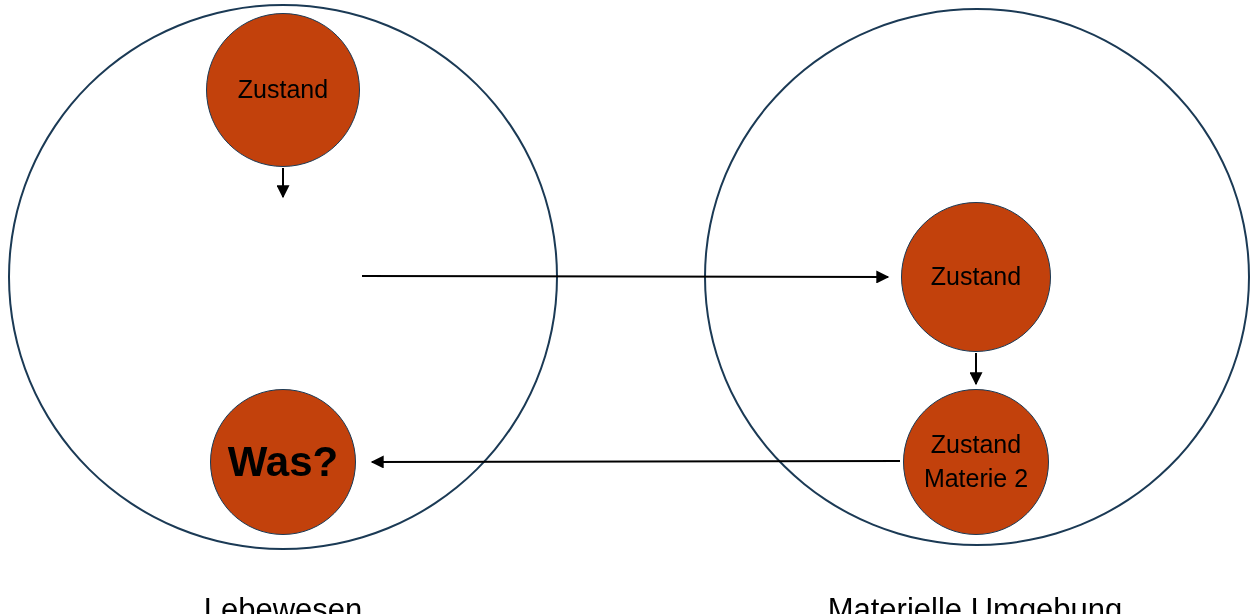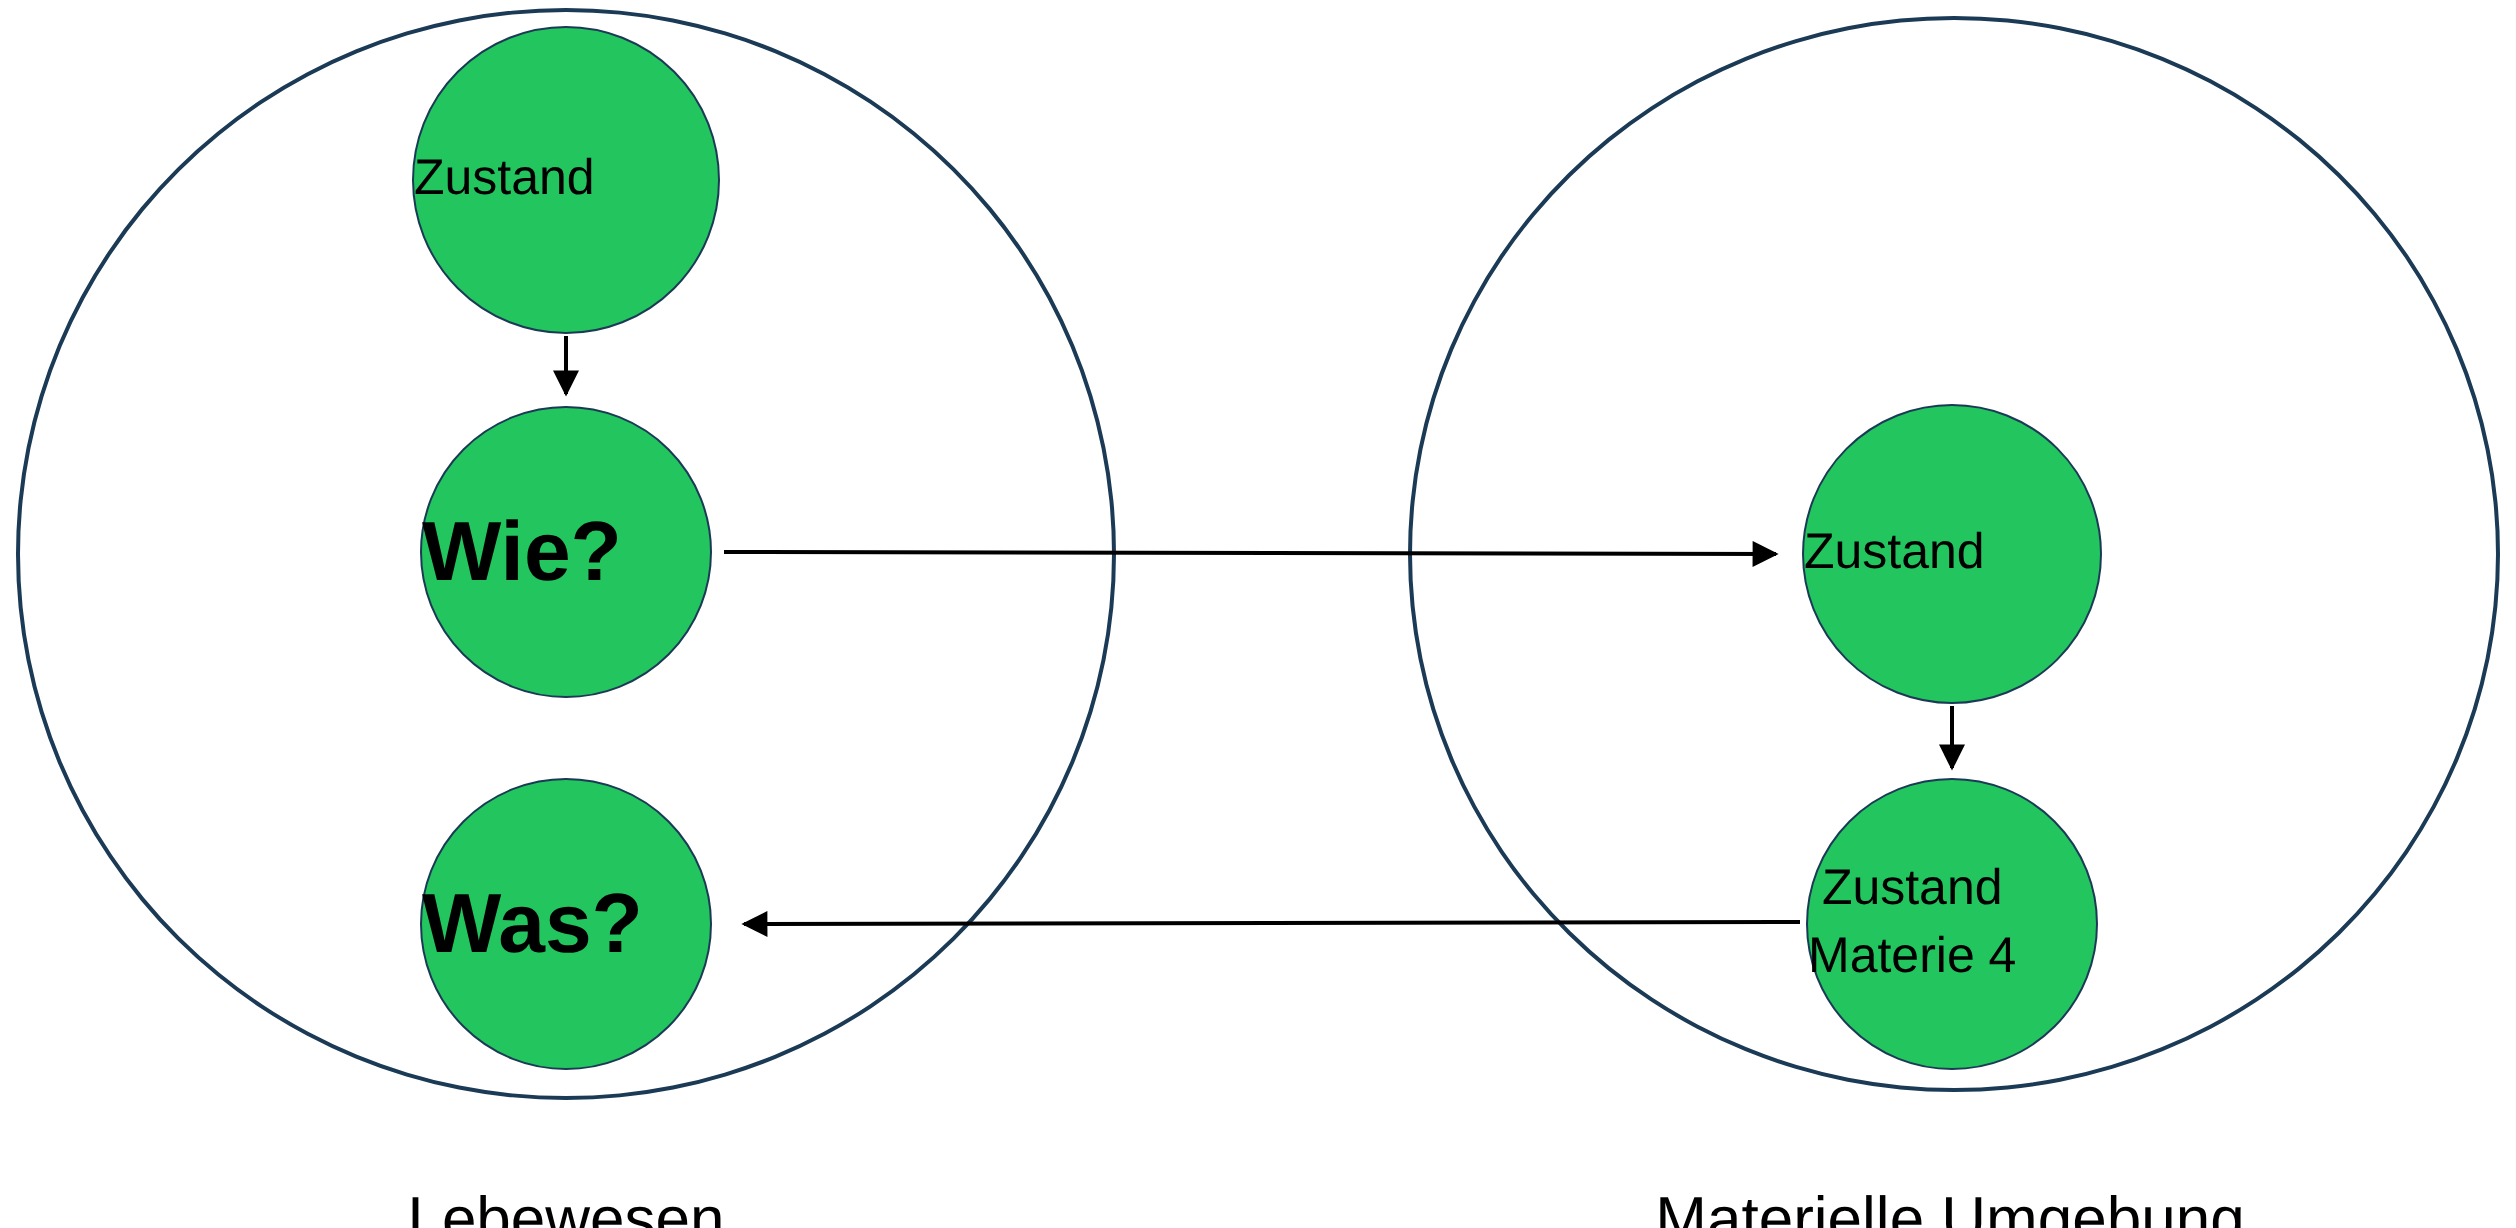--- a/index.html
+++ b/index.html
@@ -27,23 +27,24 @@
     left: 0;
     top: 0;
     width: 1258px;
     height: 614px;
   }
   .node-circle {
     position: absolute;
     border: 1.5px solid #1b3a55;
     border-radius: 50%;
     box-sizing: border-box;
-    background: #22c55e;
+    background: #c2410c;
     display: flex;
     align-items: center;
+    justify-content: center;
   }
   .node-text {
     display: flex;
     flex-direction: column;
     align-items: center;
     justify-content: center;
     text-align: center;
     color: #000000;
     font-size: 25px;
     line-height: 1.35;
@@ -82,38 +83,35 @@
     <line x1="976" y1="353" x2="976" y2="384" stroke="#000000" stroke-width="2" marker-end="url(#arrowhead)"></line>
     <line x1="900" y1="461" x2="372" y2="462" stroke="#000000" stroke-width="2" marker-end="url(#arrowhead)"></line>
   </svg>
 
   <div class="node-circle" style="left: 206px; top: 13px; width: 154px; height: 154px;">
     <div class="node-text">
       <span>Zustand</span>
     </div>
   </div>
 
-  <div class="node-circle" style="left: 210px; top: 203px; width: 146px; height: 146px;">
-    <div class="node-text-big">Wie?</div>
-  </div>
 
   <div class="node-circle" style="left: 210px; top: 389px; width: 146px; height: 146px;">
     <div class="node-text-big">Was?</div>
   </div>
 
   <div class="node-circle" style="left: 901px; top: 202px; width: 150px; height: 150px;">
     <div class="node-text">
       <span>Zustand</span>
     </div>
   </div>
 
   <div class="node-circle" style="left: 903px; top: 389px; width: 146px; height: 146px;">
     <div class="node-text">
       <span>Zustand</span>
-      <span>Materie 4</span>
+      <span>Materie 2</span>
     </div>
   </div>
 
   <div class="group-label" style="left: 133px; top: 568px; width: 300px;">Lebewesen</div>
 
   <div class="group-label" style="left: 725px; top: 568px; width: 500px;">Materielle Umgebung</div>
 
 </div>
 
 </body></html>

